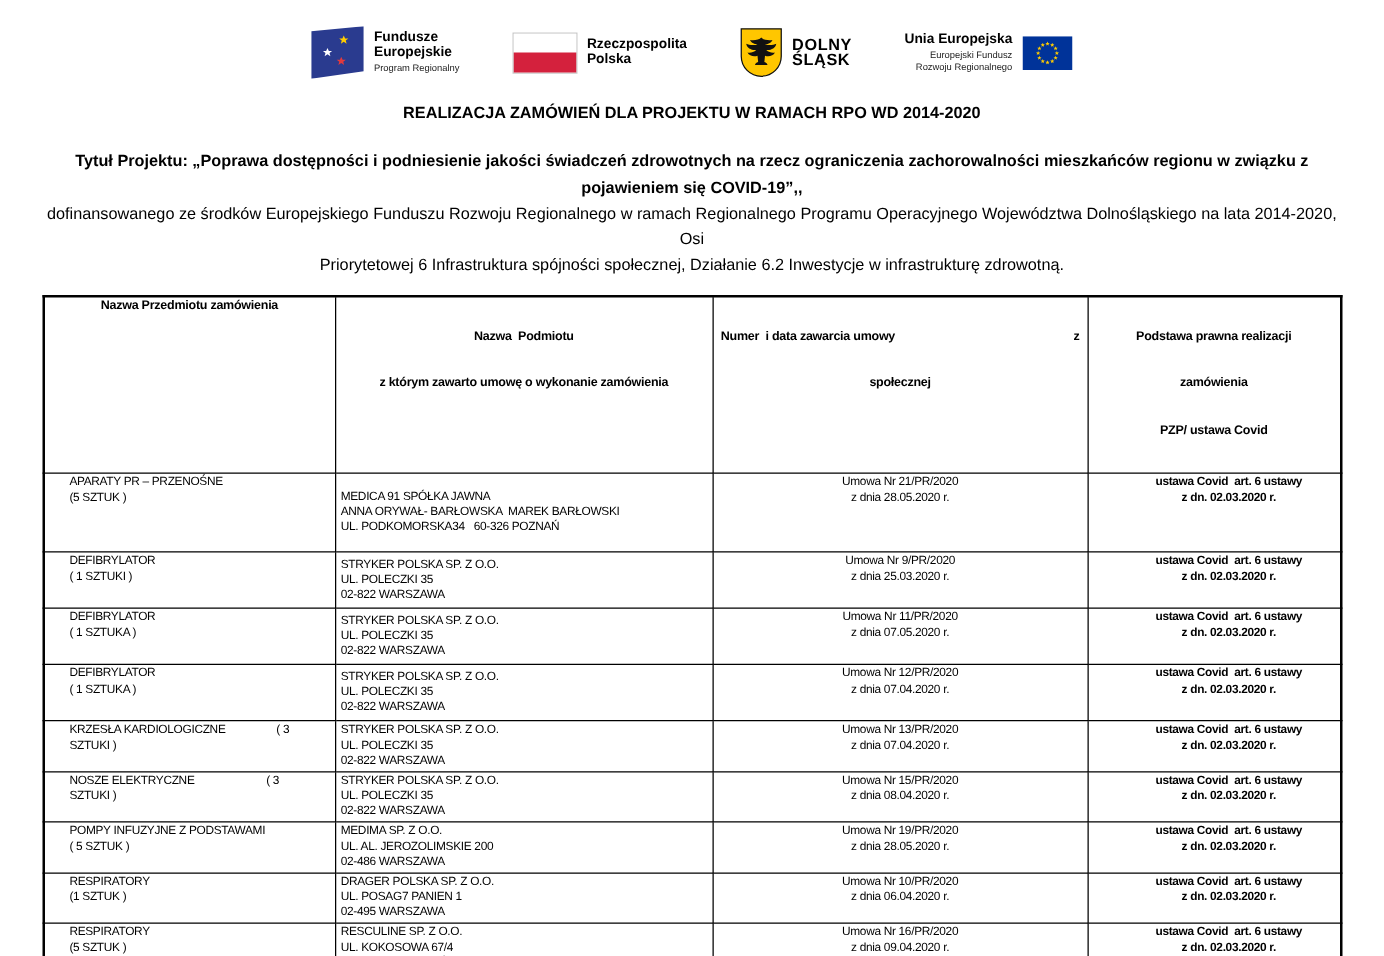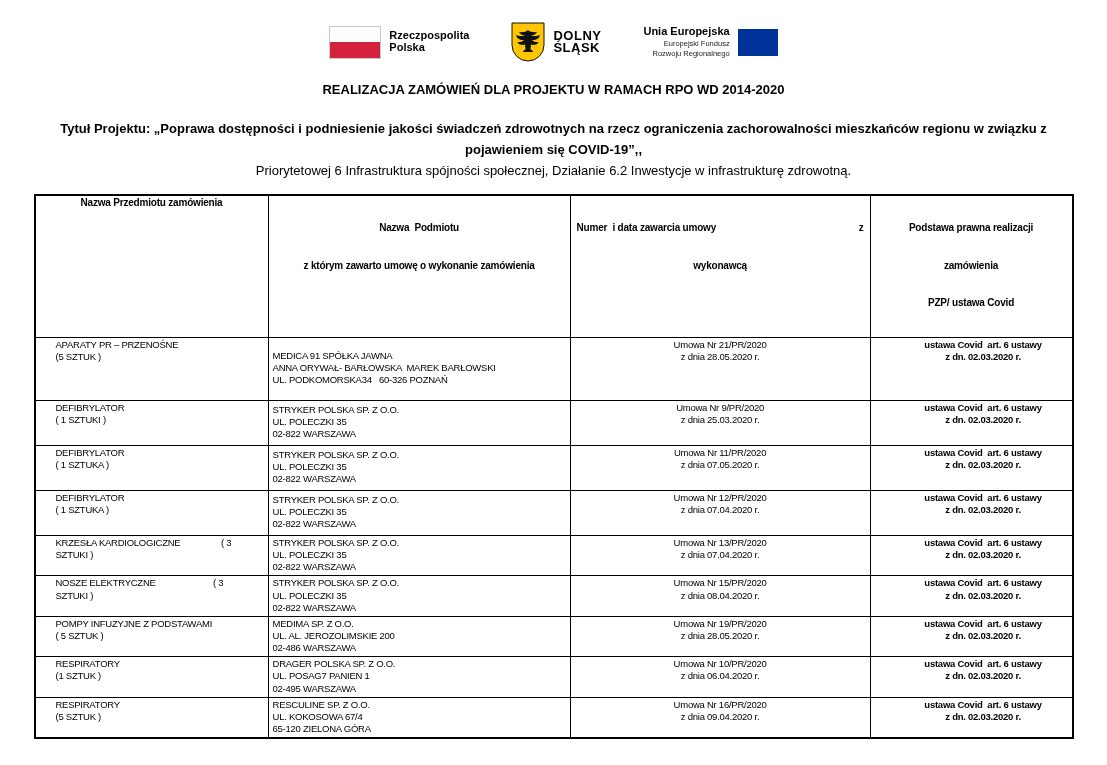--- a/index.html
+++ b/index.html
@@ -77,20 +77,38 @@
   .orders tbody tr:nth-child(10) td,
   .orders tbody tr:nth-child(12) td { height: 45px; }
 </style>
 </head>
 <body>
 
 <div class="page">
 
   <div class="logo-strip">
 
+    <div class="logo">
+      <span class="fe-flag">
+        <svg width="42" height="42" viewBox="0 0 42 42">
+          <defs>
+            <path id="star5" d="M0,-3.2 L0.95,-1 3.2,-1 1.4,0.4 2,2.6 0,1.3 -2,2.6 -1.4,0.4 -3.2,-1 -0.95,-1 Z"></path>
+          </defs>
+          <polygon points="0,4 42,0 42,36 0,42" fill="var(--fe-navy)"></polygon>
+          <use href="#star5" transform="translate(26,11) scale(1.15)" fill="var(--star-yellow)"></use>
+          <use href="#star5" transform="translate(13,21) scale(1.15)" fill="var(--star-white)"></use>
+          <use href="#star5" transform="translate(24,28) scale(1.15)" fill="var(--star-red)"></use>
+        </svg>
+      </span>
+      <span class="logo-text">
+        <div class="logo-title">Fundusze</div>
+        <div class="logo-title">Europejskie</div>
+        <div class="logo-sub">Program Regionalny</div>
+      </span>
+    </div>
 
     <div class="logo">
       <span class="pl-flag">
         <div class="top"></div>
           <div class="bottom"></div>
       </span>
       <span class="logo-text">
         <div class="logo-title">Rzeczpospolita</div>
         <div class="logo-title">Polska</div>
       </span>
@@ -134,20 +152,21 @@
           </g>
         </svg>
       </span>
     </div>
   </div>
 
   <div class="doc-title">REALIZACJA ZAMÓWIEŃ DLA PROJEKTU W RAMACH RPO WD 2014-2020</div>
 
   <div class="intro">
     <div class="l1">Tytuł Projektu: „Poprawa dostępności i podniesienie jakości świadczeń zdrowotnych na rzecz ograniczenia zachorowalności mieszkańców regionu w związku z pojawieniem się COVID-19”,,</div>
+    <div>dofinansowanego ze środków Europejskiego Funduszu Rozwoju Regionalnego w ramach Regionalnego Programu Operacyjnego Województwa Dolnośląskiego na lata 2014-2020, Osi</div>
     <div>Priorytetowej 6 Infrastruktura spójności społecznej, Działanie 6.2 Inwestycje w infrastrukturę zdrowotną.</div>
   </div>
 
   <table class="orders">
     <colgroup>
         <col class="c1">
         <col class="c2">
         <col class="c3">
         <col class="c4">
       </colgroup>
@@ -156,21 +175,21 @@
         <th>Nazwa Przedmiotu zamówienia</th>
         <th>
           <div>Nazwa  Podmiotu</div>
           <div>z którym zawarto umowę o wykonanie zamówienia</div>
         </th>
         <th class="h3">
           <div class="h3-line1">
             <span>Numer  i data zawarcia umowy</span>
             <span>z</span>
           </div>
-          <div>wykonawcą</div>
+          <div>społecznej</div>
         </th>
         <th>
           <div>Podstawa prawna realizacji</div>
           <div>zamówienia</div>
           <div>PZP/ ustawa Covid</div>
         </th>
       </tr>
     </thead>
     <tbody>
         <tr>

